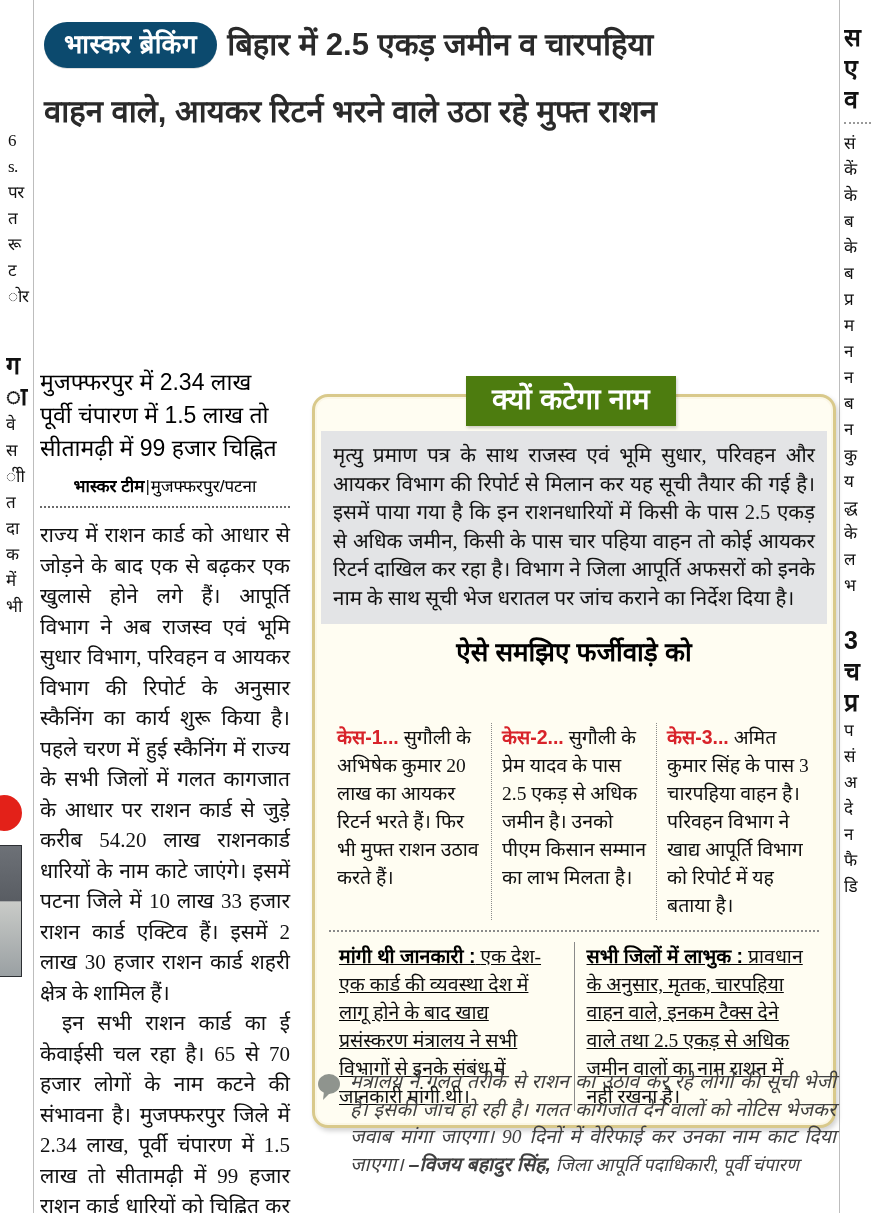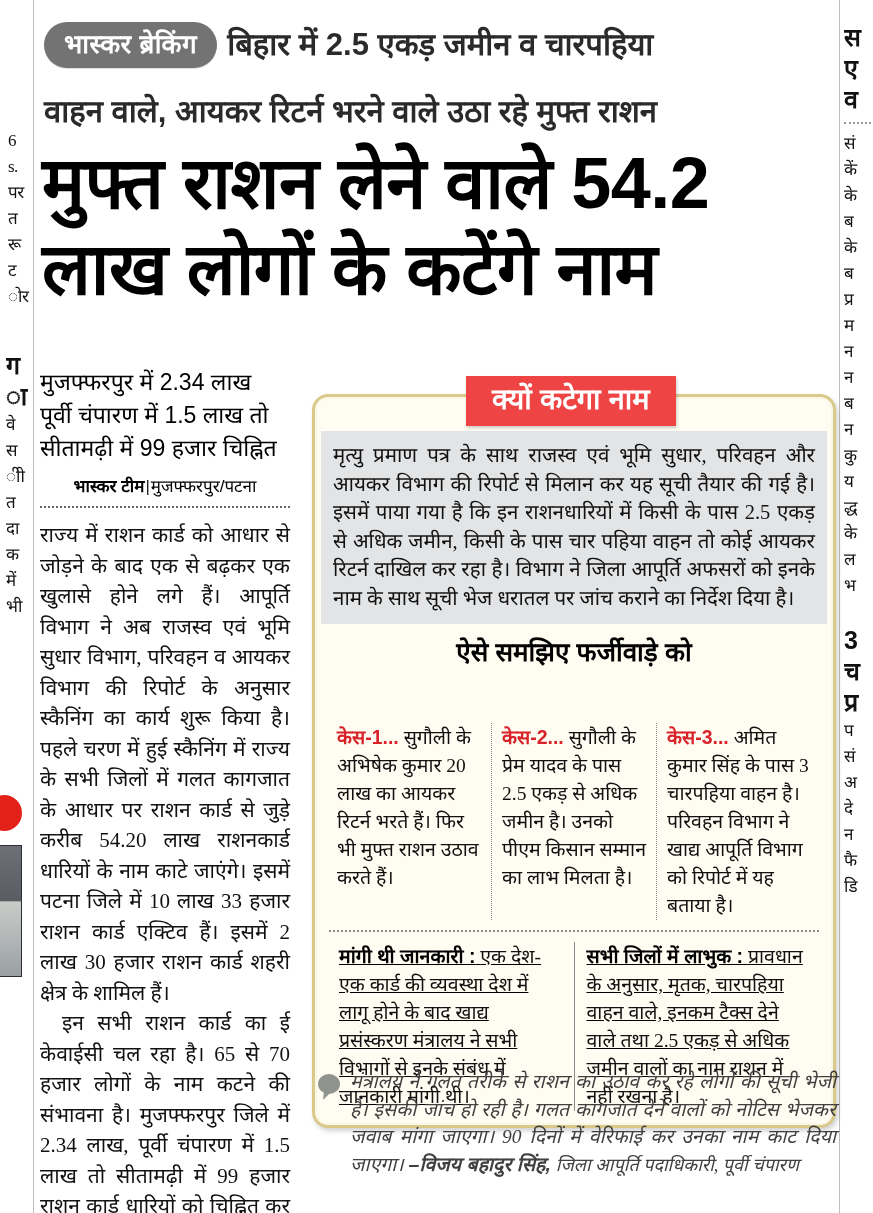--- a/index.html
+++ b/index.html
@@ -96,21 +96,21 @@
     top: 22px;
     width: 790px;
   }
   .kicker-line1 {
     display: flex;
     align-items: center;
     gap: 10px;
   }
   .badge {
     display: inline-block;
-    background: #737373;
+    background: #0c4a6e;
     color: #fff;
     font-family: "Liberation Sans", sans-serif;
     font-weight: bold;
     font-size: 26px;
     line-height: 26px;
     padding: 9px 20px 11px;
     border-radius: 26px;
     letter-spacing: 0.5px;
     white-space: nowrap;
     box-shadow: 0 1px 0 rgba(0,0,0,.12);
@@ -197,21 +197,21 @@
     background: #fffdf2;
     border: 3px solid #d9c98b;
     border-radius: 16px;
     box-shadow: inset 0 0 0 2px #fbf7e6, 2px 3px 5px rgba(0,0,0,.18);
     box-sizing: border-box;
   }
   .card-banner {
     position: absolute;
     left: 432px;
     top: 376px;
-    background: #ef4444;
+    background: #4d7c0f;
     color: #fff;
     font-family: "Liberation Sans", sans-serif;
     font-weight: bold;
     font-size: 29px;
     line-height: 29px;
     padding: 9px 26px 12px;
     white-space: nowrap;
     z-index: 5;
     box-shadow: 1px 2px 3px rgba(0,0,0,.2);
   }
@@ -391,24 +391,20 @@
   <div id="article">
 
     <div class="kicker-wrap">
       <div class="kicker-line1">
         <span class="badge">भास्कर ब्रेकिंग</span>
         <span class="kicker-text">बिहार में 2.5 एकड़ जमीन व चारपहिया</span>
       </div>
       <div class="kicker-line2">वाहन वाले, आयकर रिटर्न भरने वाले उठा रहे मुफ्त राशन</div>
     </div>
 
-    <div class="headline">
-      <div>मुफ्त राशन लेने वाले 54.2</div>
-      <div>लाख लोगों के कटेंगे नाम</div>
-    </div>
 
     <div class="left-col">
       <div class="subhead">
         <div>मुजफ्फरपुर में 2.34 लाख</div>
         <div>पूर्वी चंपारण में 1.5 लाख तो</div>
         <div>सीतामढ़ी में 99 हजार चिह्नित</div>
       </div>
       <div class="byline">
         <span class="b1">भास्कर टीम</span><span class="sep">|</span><span class="b2">मुजफ्फरपुर/पटना</span>
       </div>

